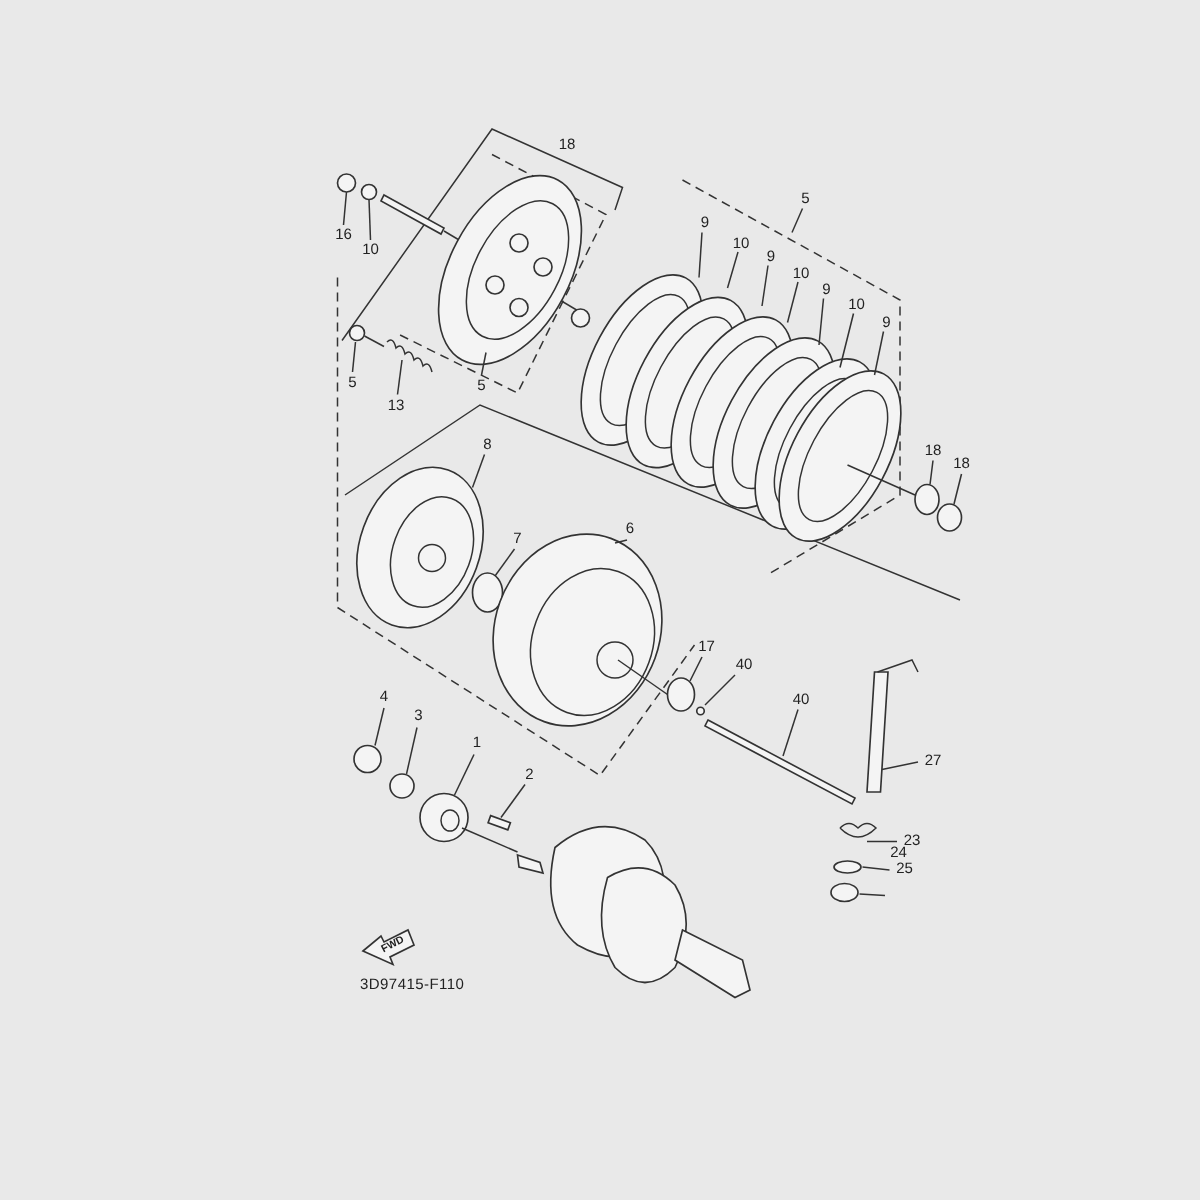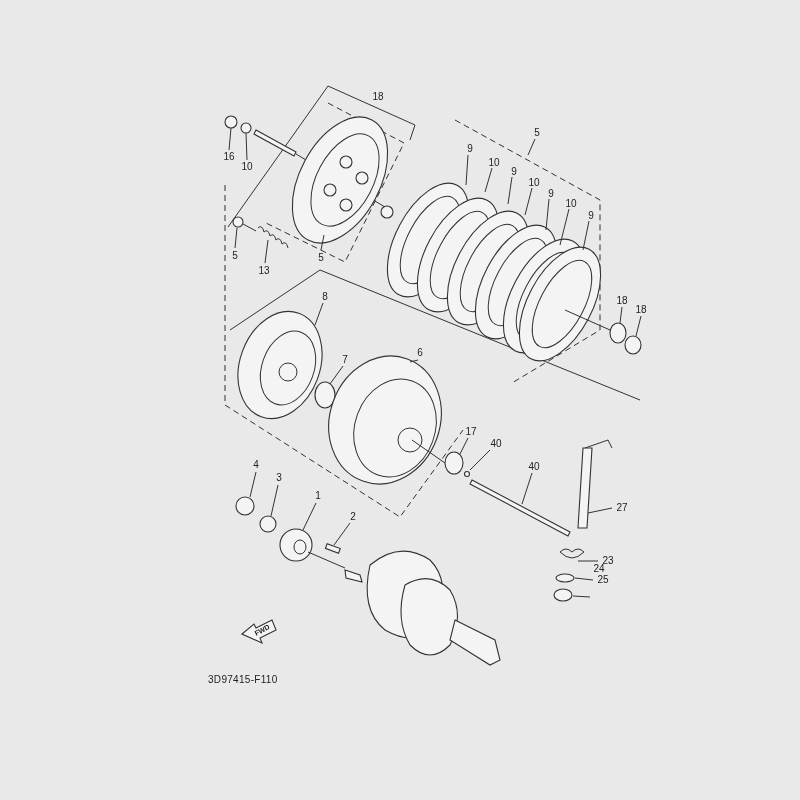--- a/index.html
+++ b/index.html
@@ -1,19 +1,19 @@
 <!DOCTYPE html>
 <html><head>
 <meta charset="utf-8">
 <style>
   html,body{margin:0;padding:0;}
   body{width:800px;height:800px;background:#e9e9e9;overflow:hidden;position:relative;font-family:"Liberation Sans",sans-serif;}
   #diagram{position:absolute;left:0;top:0;width:800px;height:800px;}
   .lbl{position:absolute;font-size:10px;color:#222;transform:translate(-50%,-50%);white-space:nowrap;line-height:1;}
-  .code{position:absolute;left:208px;top:651px;font-size:10px;color:#222;letter-spacing:0.3px;margin-top:23px;}
+  .code{position:absolute;left:240px;top:651px;font-size:10px;color:#222;letter-spacing:0.3px;}
   svg .ln{stroke:#333;stroke-width:1;fill:none;}
   svg .dash{stroke:#333;stroke-width:1;fill:none;stroke-dasharray:6 4;}
   svg .part{stroke:#333;stroke-width:1.1;fill:#f4f4f4;}
   svg .partn{stroke:#333;stroke-width:1;fill:none;}
 </style>
 </head>
 <body>
 
 <div id="diagram">
   <svg width="800" height="800" viewBox="0 0 800 800">

